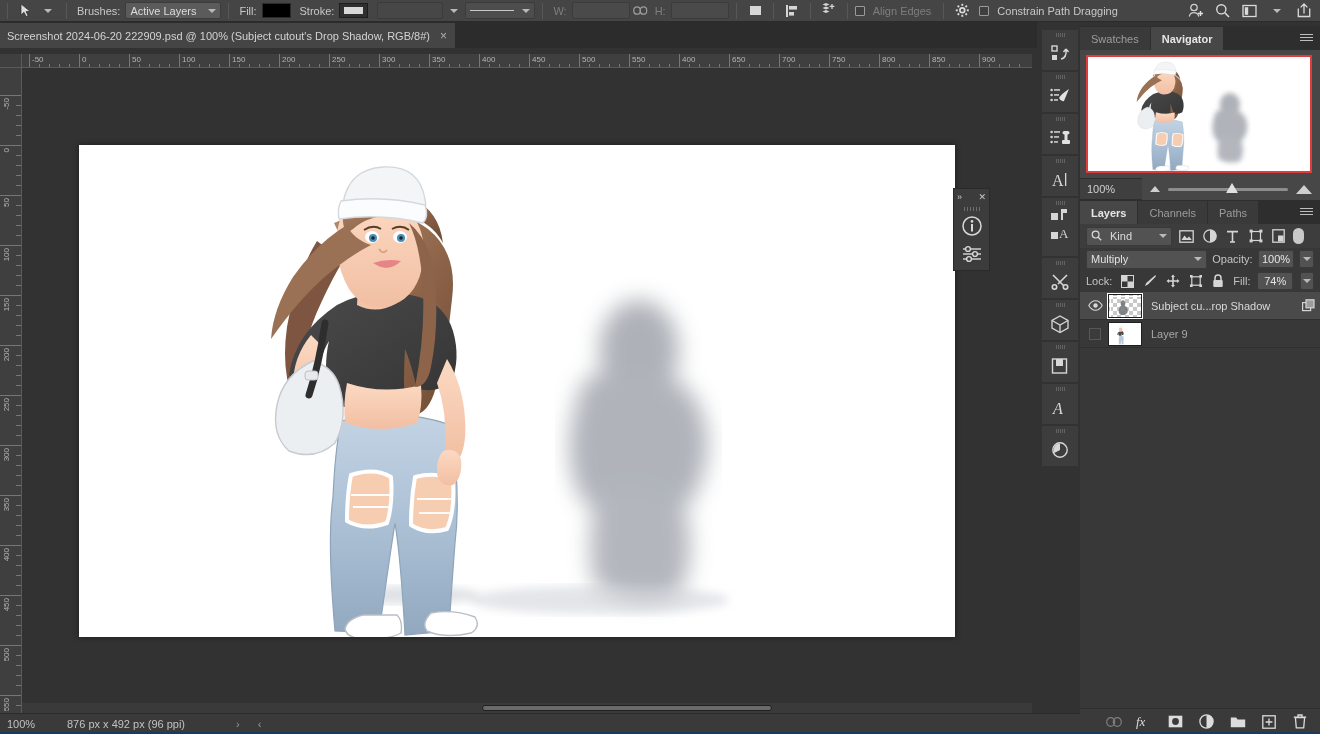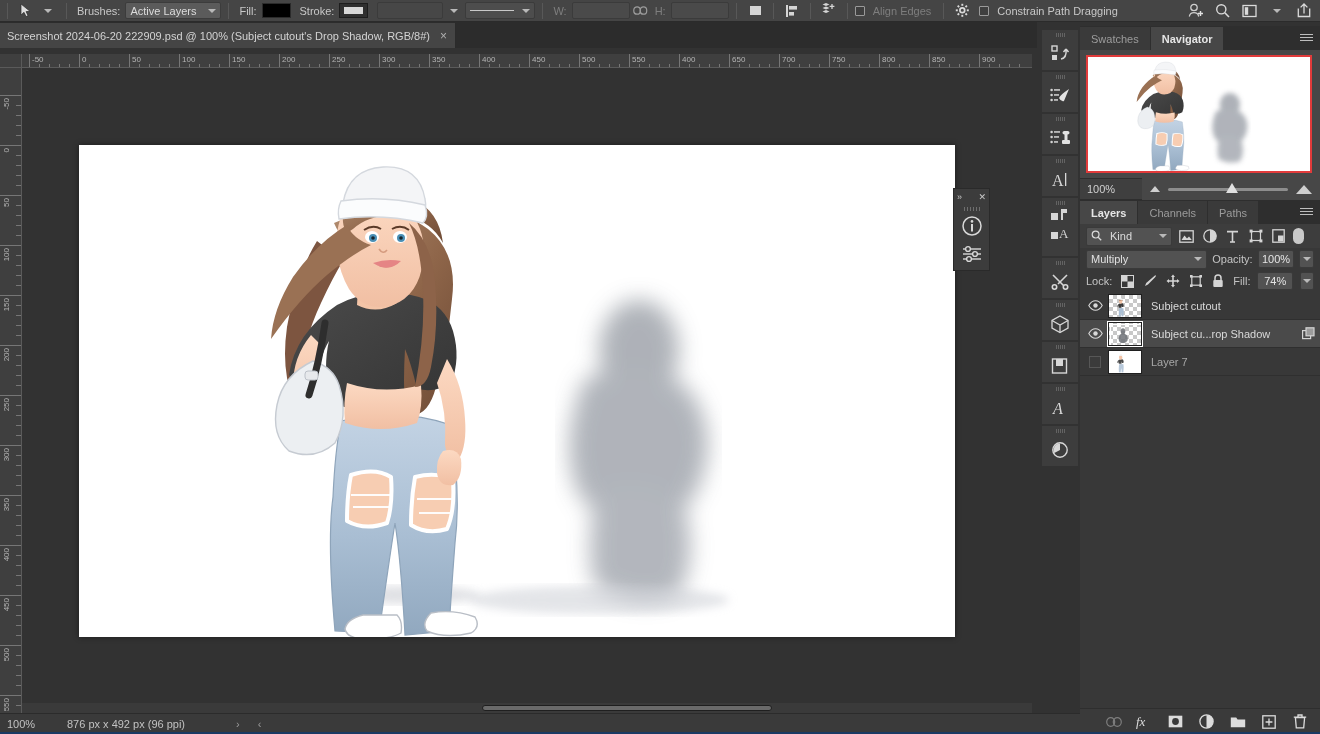--- a/index.html
+++ b/index.html
@@ -957,41 +957,20 @@
       <div class="num-box">
           <span>74%</span>
         </div>
       <div style="width:15px;height:18px;background:#525252;border:1px solid #3a3a3a;border-radius:2px;display:flex;align-items:center;justify-content:center">
           <span class="caret"></span>
         </div>
     </div>
 
     <div class="layer-list">
 
-      <div class="lrow">
-        <div class="eye">
-          <svg width="15" height="11" viewBox="0 0 15 11">
-              <path d="M7.5 0.8 C11.5 0.8 14.2 5.5 14.2 5.5 C14.2 5.5 11.5 10.2 7.5 10.2 C3.5 10.2 0.8 5.5 0.8 5.5 C0.8 5.5 3.5 0.8 7.5 0.8 Z" fill="none" stroke="#d8d8d8" stroke-width="1.1"></path>
-              <circle cx="7.5" cy="5.5" r="2.2" fill="#d8d8d8"></circle>
-            </svg>
-        </div>
-        <div class="thumb">
-          <div class="checker"></div>
-          <svg viewBox="0 0 876 492" width="34" height="24" preserveAspectRatio="xMidYMid meet" style="position:relative">
-            <g transform="translate(0,0)">
-              <path d="M262 276 q58 -14 110 4 q10 70 4 118 q-4 52 -6 88 l-44 4 q-4 -74 -10 -112 q-6 38 -16 110 l-44 -2 q-8 -90 -2 -134 q2 -46 8 -76 Z" fill="#a9bed3"></path>
-              <path d="M258 160 q38 -20 82 -8 q26 8 34 34 q8 28 -2 52 q-14 10 -34 6 q-6 -26 -12 -40 q-2 34 0 56 q-40 10 -76 -2 q-6 -38 0 -62 q-10 16 -12 44 q-20 2 -28 -10 q6 -42 48 -70 Z" fill="#3b3b3b"></path>
-              <path d="M272 58 q34 -14 58 8 q18 20 14 50 q-4 34 -30 44 q-28 8 -44 -16 q-14 -24 -12 -54 q2 -22 14 -32 Z" fill="#f3c4a7"></path>
-              <path d="M264 62 q32 -24 70 -8 q26 12 30 44 q-12 -22 -36 -26 q-34 -6 -54 12 q-12 10 -10 -22 Z" fill="#8e6549"></path>
-              <path d="M264 58 q6 -34 40 -36 q36 -2 42 32 q2 10 -2 14 q-38 -12 -80 -10 Z" fill="#f4f5f7"></path>
-            </g>
-          </svg>
-        </div>
-        <div class="lname">Subject cutout</div>
-      </div>
 
       <div class="lrow sel">
         <div class="eye">
           <svg width="15" height="11" viewBox="0 0 15 11">
               <path d="M7.5 0.8 C11.5 0.8 14.2 5.5 14.2 5.5 C14.2 5.5 11.5 10.2 7.5 10.2 C3.5 10.2 0.8 5.5 0.8 5.5 C0.8 5.5 3.5 0.8 7.5 0.8 Z" fill="none" stroke="#d8d8d8" stroke-width="1.1"></path>
               <circle cx="7.5" cy="5.5" r="2.2" fill="#d8d8d8"></circle>
             </svg>
         </div>
         <div class="thumb sel-th">
           <div class="checker"></div>
@@ -1033,21 +1012,21 @@
           <svg viewBox="0 0 876 492" width="34" height="24" preserveAspectRatio="xMidYMid meet">
             <rect width="876" height="492" fill="#ffffff"></rect>
             <g transform="translate(0,0)">
               <path d="M262 276 q58 -14 110 4 q10 70 4 118 q-4 52 -6 88 l-44 4 q-4 -74 -10 -112 q-6 38 -16 110 l-44 -2 q-8 -90 -2 -134 q2 -46 8 -76 Z" fill="#b7c8da"></path>
               <path d="M258 160 q38 -20 82 -8 q26 8 34 34 q8 28 -2 52 q-14 10 -34 6 q-6 -26 -12 -40 q-2 34 0 56 q-40 10 -76 -2 q-6 -38 0 -62 q-10 16 -12 44 q-20 2 -28 -10 q6 -42 48 -70 Z" fill="#4a4a4a"></path>
               <path d="M272 58 q34 -14 58 8 q18 20 14 50 q-4 34 -30 44 q-28 8 -44 -16 q-14 -24 -12 -54 q2 -22 14 -32 Z" fill="#f3c4a7"></path>
               <path d="M264 58 q6 -34 40 -36 q36 -2 42 32 q2 10 -2 14 q-38 -12 -80 -10 Z" fill="#efefef"></path>
             </g>
           </svg>
         </div>
-        <div class="lname" style="color:#a8a8a8">Layer 7</div>
+        <div class="lname" style="color:#a8a8a8">Layer 9</div>
       </div>
     </div>
 
     <div class="footer-ico-row">
       <div class="fico" style="opacity:.45">
         <svg width="16" height="10" viewBox="0 0 16 10">
             <rect x="0.7" y="0.7" width="8" height="8.6" rx="4.3" fill="none" stroke="#cfcfcf" stroke-width="1.2"></rect>
             <rect x="7.3" y="0.7" width="8" height="8.6" rx="4.3" fill="none" stroke="#cfcfcf" stroke-width="1.2"></rect>
           </svg>
       </div>

